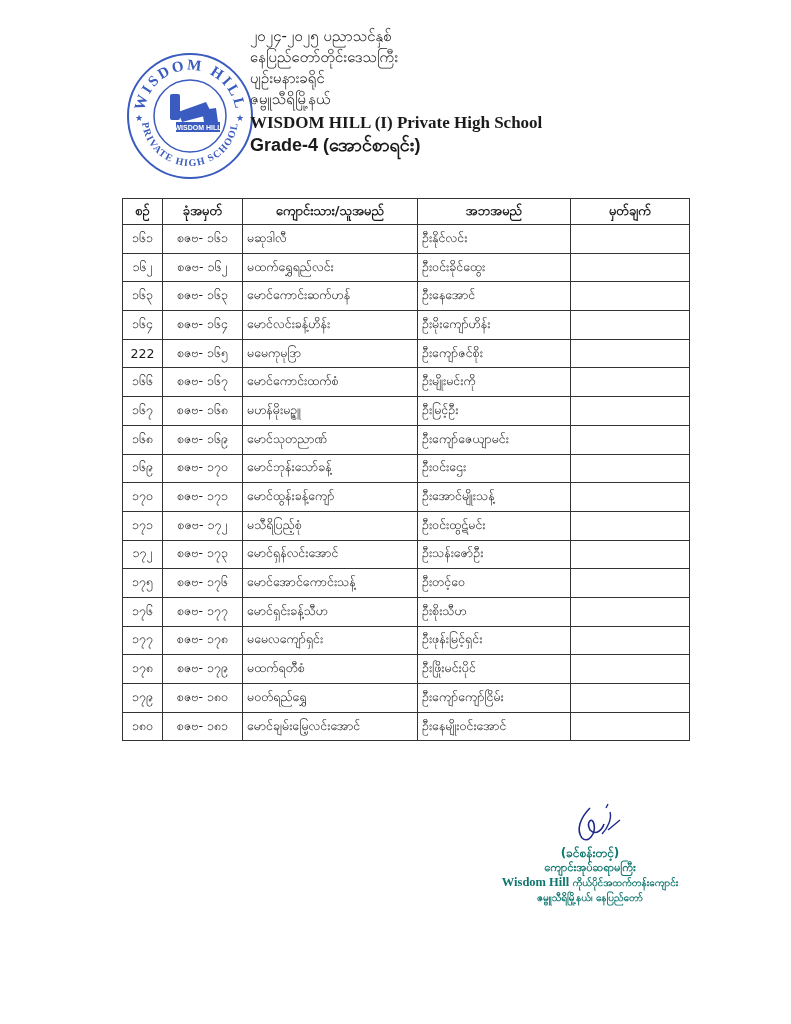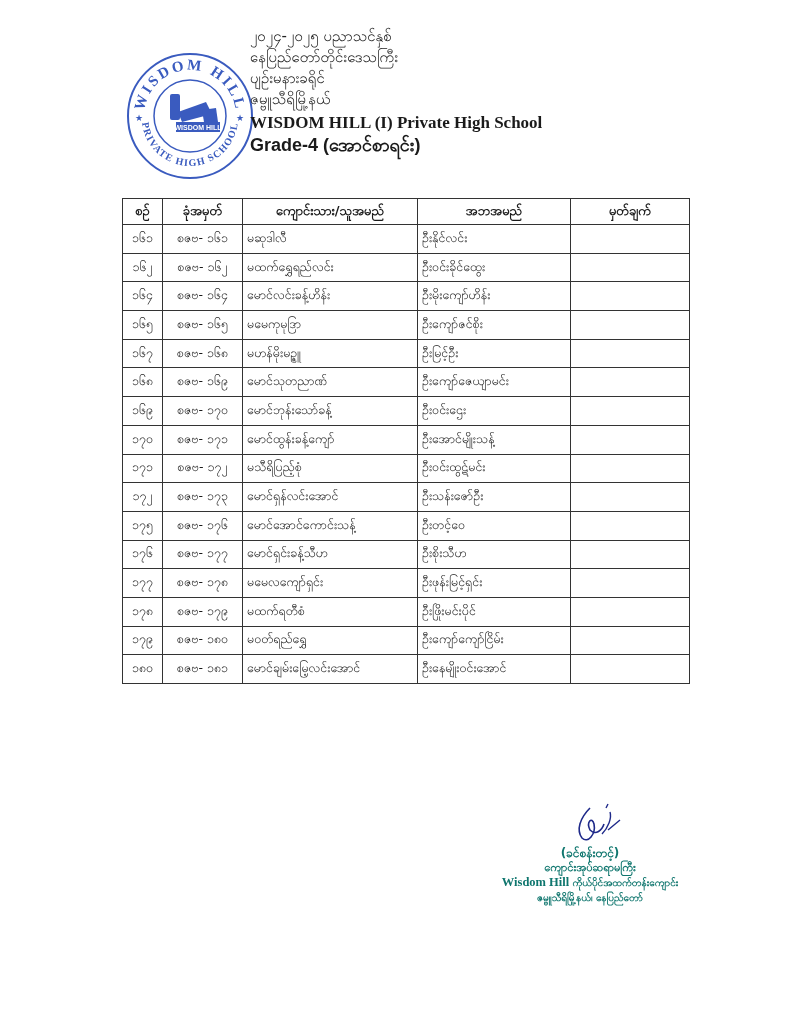--- a/index.html
+++ b/index.html
@@ -88,31 +88,45 @@
     <td class="c-remark"></td>
   </tr>
       <tr>
     <td class="c-no">၁၆၂</td>
     <td class="c-id">စဇဗ- ၁၆၂</td>
     <td class="c-name">မထက်ရွှေရည်လင်း</td>
     <td class="c-father">ဦးဝင်းခိုင်ထွေး</td>
     <td class="c-remark"></td>
   </tr>
       <tr>
+    <td class="c-no">၁၆၃</td>
+    <td class="c-id">စဇဗ- ၁၆၃</td>
+    <td class="c-name">မောင်ကောင်းဆက်ဟန်</td>
+    <td class="c-father">ဦးနေအောင်</td>
+    <td class="c-remark"></td>
+  </tr>
+      <tr>
     <td class="c-no">၁၆၄</td>
     <td class="c-id">စဇဗ- ၁၆၄</td>
     <td class="c-name">မောင်လင်းခန့်ဟိန်း</td>
     <td class="c-father">ဦးမိုးကျော်ဟိန်း</td>
     <td class="c-remark"></td>
   </tr>
       <tr>
-    <td class="c-no">၁၆၅</td>
+    <td class="c-no">222</td>
     <td class="c-id">စဇဗ- ၁၆၅</td>
     <td class="c-name">မမေကုမုဒြာ</td>
     <td class="c-father">ဦးကျော်ဇင်စိုး</td>
+    <td class="c-remark"></td>
+  </tr>
+      <tr>
+    <td class="c-no">၁၆၆</td>
+    <td class="c-id">စဇဗ- ၁၆၇</td>
+    <td class="c-name">မောင်ကောင်းထက်စံ</td>
+    <td class="c-father">ဦးမျိုးမင်းကို</td>
     <td class="c-remark"></td>
   </tr>
       <tr>
     <td class="c-no">၁၆၇</td>
     <td class="c-id">စဇဗ- ၁၆၈</td>
     <td class="c-name">မဟန်မိုးမဉ္ဇူ</td>
     <td class="c-father">ဦးမြင့်ဦး</td>
     <td class="c-remark"></td>
   </tr>
       <tr>

